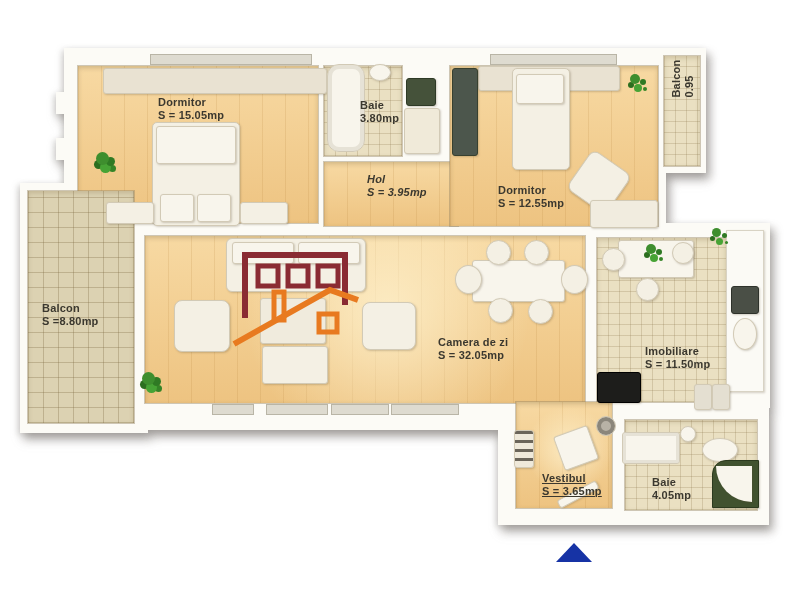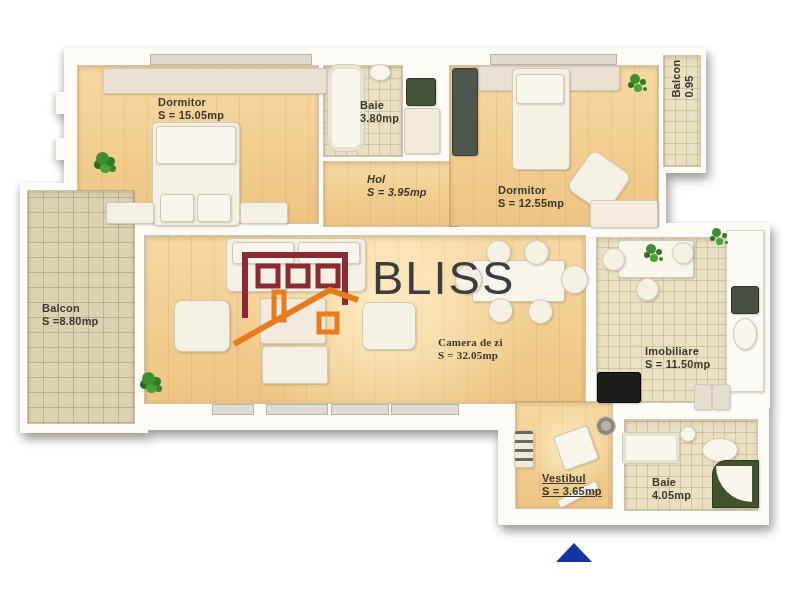--- a/index.html
+++ b/index.html
@@ -162,21 +162,21 @@
       <span>S = 12.55mp</span>
     </div>
     <div class="lbl" id="lbl-balcon-r" style="left:664px;top:66px;">
       <span>Balcon</span>
       <span>0.95</span>
     </div>
     <div class="lbl" style="left:42px;top:302px;">
       <span>Balcon</span>
       <span>S =8.80mp</span>
     </div>
-    <div class="lbl" style="left:438px;top:336px;z-index:30;font-family:Liberation Serif, serif;">
+    <div class="lbl" style="left:438px;top:336px;z-index:30;">
       <span>Camera de zi</span>
       <span>S = 32.05mp</span>
     </div>
     <div class="lbl" style="left:645px;top:345px;">
       <span>Imobiliare</span>
       <span>S = 11.50mp</span>
     </div>
     <div class="lbl" style="left:542px;top:472px;text-decoration:underline;">
       <span>Vestibul</span>
       <span>S = 3.65mp</span>
@@ -188,17 +188,16 @@
 
     <svg id="logo-icon" style="left:230px;top:248px;" width="145" height="100" viewBox="0 0 145 100">
       <path d="M15 70 V7 H118 M115 4 V57" fill="none" stroke="#8a2b33" stroke-width="6"></path>
       <rect x="28" y="18" width="20" height="20" fill="none" stroke="#8a2b33" stroke-width="5"></rect>
       <rect x="58" y="18" width="20" height="20" fill="none" stroke="#8a2b33" stroke-width="5"></rect>
       <rect x="88" y="18" width="20" height="20" fill="none" stroke="#8a2b33" stroke-width="5"></rect>
       <path d="M4 96 L100 42 L128 52" fill="none" stroke="#e87a20" stroke-width="6"></path>
       <rect x="44" y="44" width="10" height="28" fill="none" stroke="#e87a20" stroke-width="5"></rect>
       <rect x="89" y="66" width="18" height="18" fill="none" stroke="#e87a20" stroke-width="5"></rect>
     </svg>
-    <div id="logo-text1" style="left:372px;top:250px;">BLISS</div>
   </div>
 
   <div id="entrance-triangle"></div>
 </div>
 
 </body></html>

